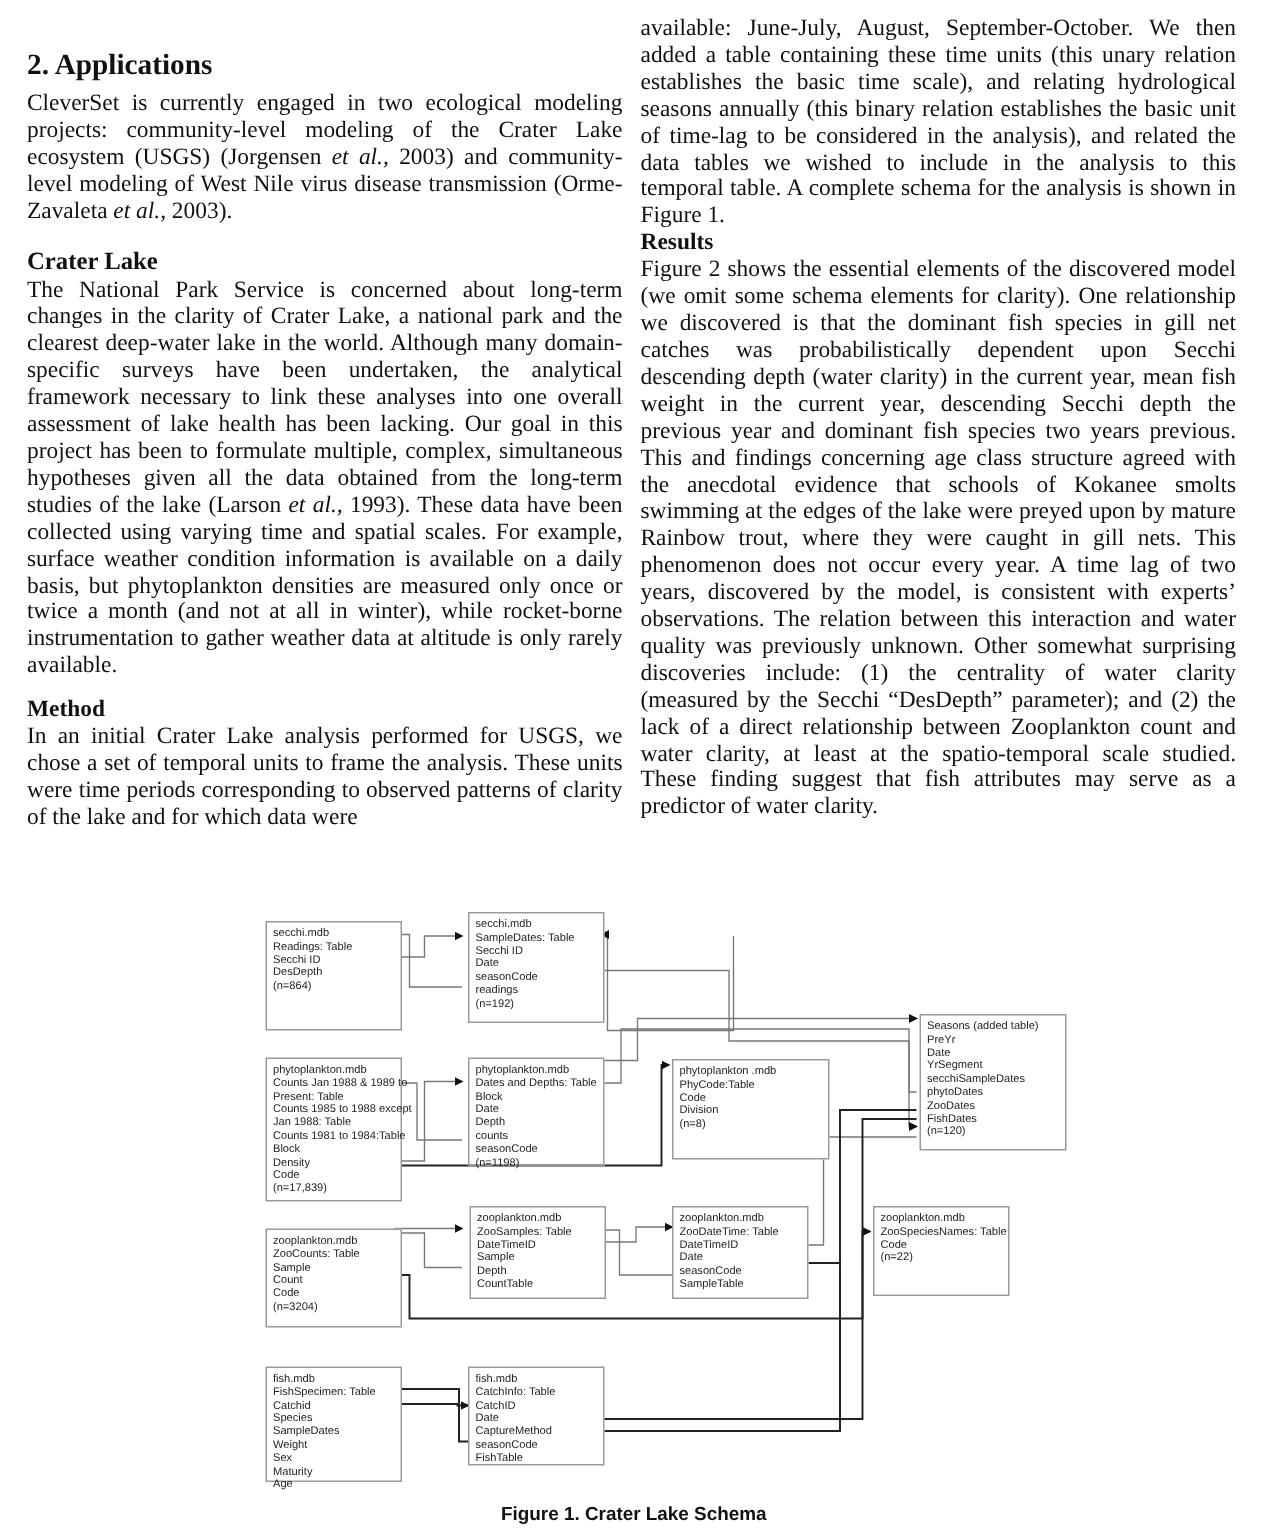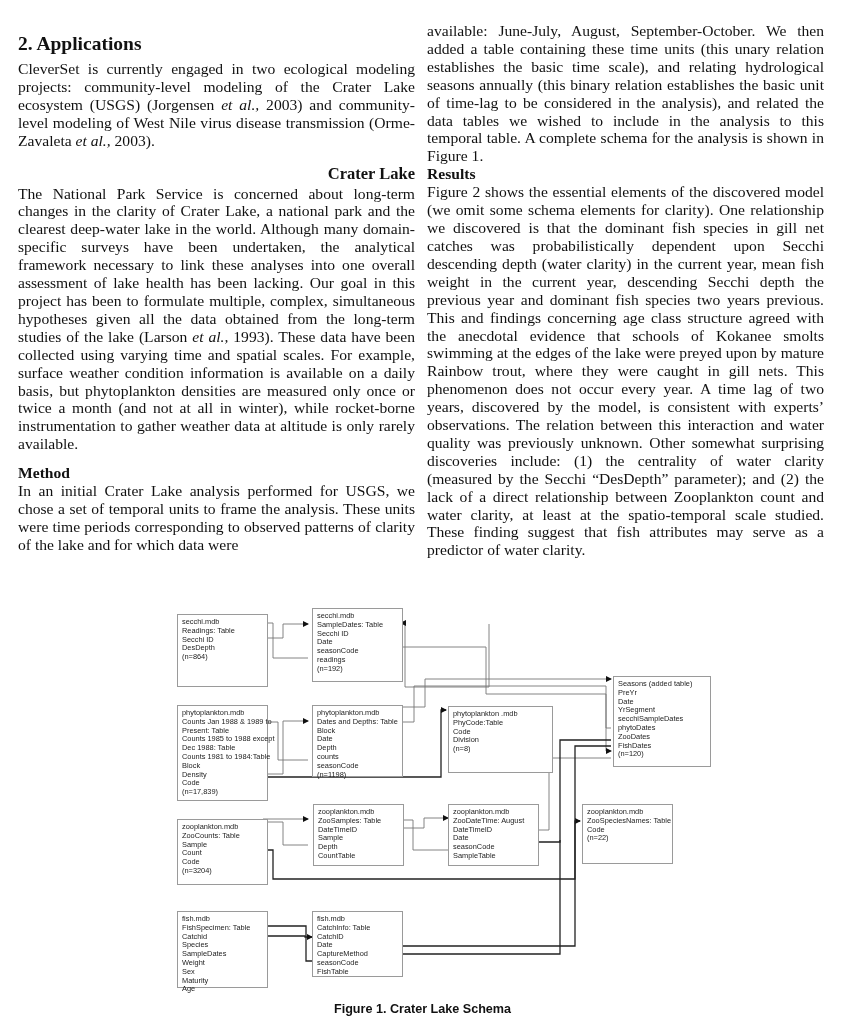--- a/index.html
+++ b/index.html
@@ -1,21 +1,21 @@
 <!DOCTYPE html>
 <html><head>
 <meta charset="utf-8">
 <style>
   html, body { margin:0; padding:0; background:#ffffff; }
   body { width:845px; height:1024px; position:relative; overflow:hidden; color:#111; }
   .col { position:absolute; top:0; width:397px; font-family:"Liberation Serif", serif; font-size:15.6px; line-height:17.9px; }
   .col-left { left:18px; top:33px; }
-  .col-right { left:427px; top:22px; }
+  .col-right { left:427px; top:10px; }
   .sec-h { font-weight:bold; font-size:19.5px; margin:0 0 5px 0; line-height:22px; }
-  .sub-h { font-weight:bold; font-size:16.5px; margin:14px 0 2px 0; line-height:19px;text-align:right; }
+  .sub-h { font-weight:bold; font-size:16.5px; margin:14px 0 2px 0; line-height:19px; }
   .subsub-h { font-weight:bold; font-size:15.6px; margin:11px 0 0 0; line-height:18px; }
   p { margin:0; text-align:justify; }
   em { font-style:italic; }
   .figure { position:absolute; left:0; top:600px; width:845px; height:395px; }
   .figure svg { position:absolute; left:0; top:0; }
   .tbox { position:absolute; border:1px solid #9a9a9a; background:#fff; font-family:"Liberation Sans", sans-serif; font-size:7.4px; line-height:8.8px; padding:3px 4px; box-sizing:border-box; color:#222; }
   .tbox div { white-space:nowrap; }
   .caption { position:absolute; top:1002px; left:0; width:845px; text-align:center; font-family:"Liberation Sans", sans-serif; font-weight:bold; font-size:12.6px; }
 </style>
 </head>
@@ -100,21 +100,21 @@
     <div>ZooDates</div>
     <div>FishDates</div>
     <div>(n=120)</div>
   </div>
 
   <div class="tbox" style="left:177px;top:105px;width:91px;height:96px;">
     <div>phytoplankton.mdb</div>
     <div>Counts Jan 1988 &amp; 1989 to</div>
     <div>Present: Table</div>
     <div>Counts 1985 to 1988 except</div>
-    <div>Dec 1988: Table</div>
+    <div>Jan 1988: Table</div>
     <div>Counts 1981 to 1984:Table</div>
     <div>Block</div>
     <div>Density</div>
     <div>Code</div>
     <div>(n=17,839)</div>
   </div>
 
   <div class="tbox" style="left:312px;top:105px;width:91px;height:72px;">
     <div>phytoplankton.mdb</div>
     <div>Dates and Depths: Table</div>
@@ -147,21 +147,21 @@
     <div>zooplankton.mdb</div>
     <div>ZooSamples: Table</div>
     <div>DateTimeID</div>
     <div>Sample</div>
     <div>Depth</div>
     <div>CountTable</div>
   </div>
 
   <div class="tbox" style="left:448px;top:204px;width:91px;height:62px;">
     <div>zooplankton.mdb</div>
-    <div>ZooDateTime: August</div>
+    <div>ZooDateTime: Table</div>
     <div>DateTimeID</div>
     <div>Date</div>
     <div>seasonCode</div>
     <div>SampleTable</div>
   </div>
 
   <div class="tbox" style="left:582px;top:204px;width:91px;height:60px;">
     <div>zooplankton.mdb</div>
     <div>ZooSpeciesNames: Table</div>
     <div>Code</div>

